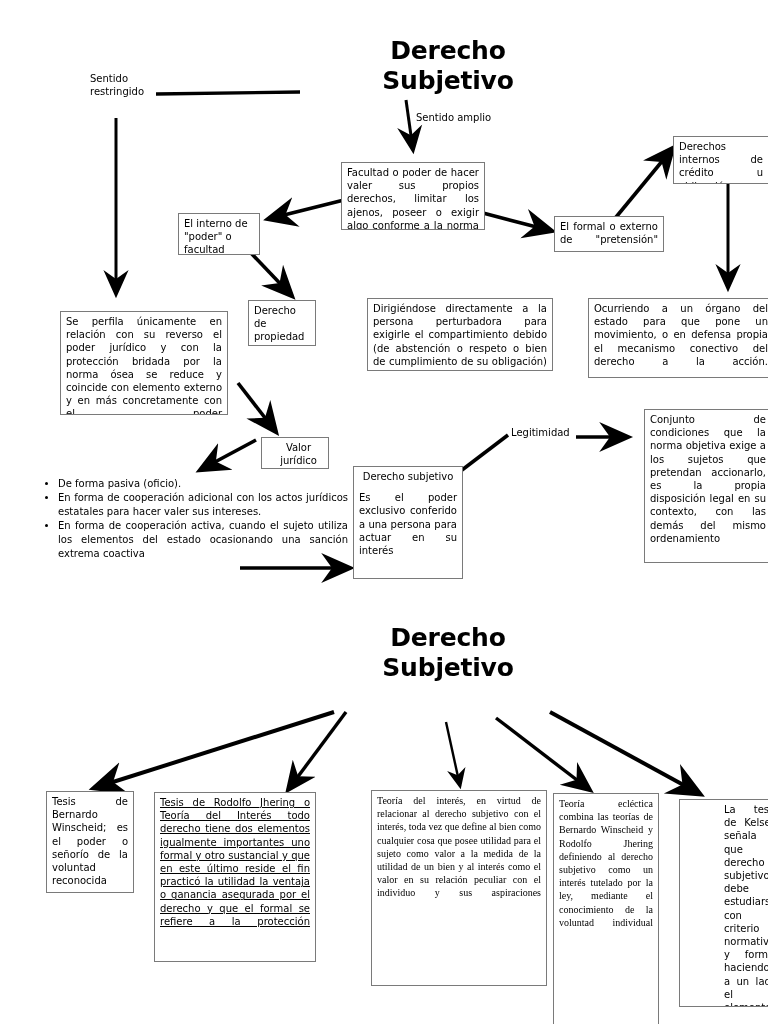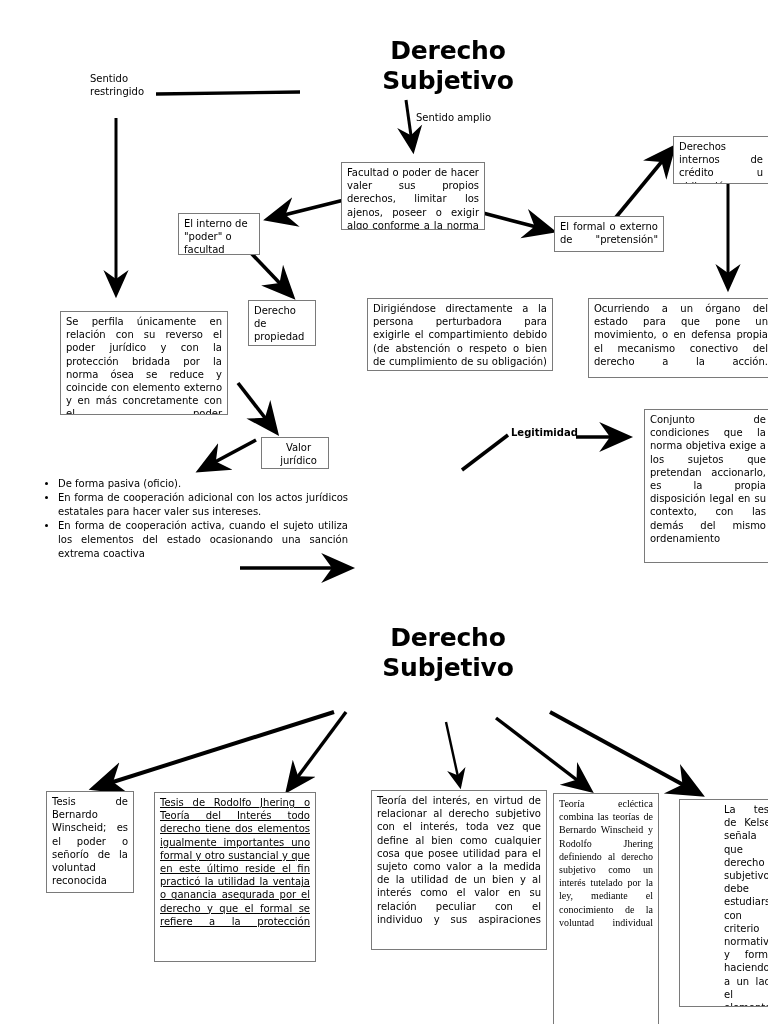--- a/index.html
+++ b/index.html
@@ -169,40 +169,44 @@
   <div class="box" style="left:32px;top:311px;width:168px;height:104px;">Se perfila únicamente en relación con su reverso el poder jurídico y con la protección bridada por la norma ósea se reduce y coincide con elemento externo y en más concretamente con el poder</div>
 
   <div class="box left" style="left:220px;top:300px;width:68px;height:46px;">Derecho de propiedad</div>
 
   <div class="box" style="left:339px;top:298px;width:186px;height:73px;">Dirigiéndose directamente a la persona perturbadora para exigirle el compartimiento debido (de abstención o respeto o bien de cumplimiento de su obligación)</div>
 
   <div class="box" style="left:560px;top:298px;width:186px;height:80px;">Ocurriendo a un órgano del estado para que pone un movimiento, o en defensa propia el mecanismo conectivo del derecho a la acción.</div>
 
   <div class="box center" style="left:233px;top:437px;width:68px;height:32px;padding-left:12px;">Valor jurídico</div>
 
-
-  <div class="label" style="left:483px;top:426px;width:70px;font-weight:bold;">Legitimidad</div>
+  <div class="box" style="left:325px;top:466px;width:110px;height:113px;">
+    <span class="hdr">Derecho subjetivo</span>
+    <span>Es el poder exclusivo conferido a una persona para actuar en su interés</span>
+  </div>
+
+  <div class="label" style="left:483px;top:426px;width:70px;">Legitimidad</div>
 
   <div class="box" style="left:616px;top:409px;width:128px;height:154px;">Conjunto de condiciones que la norma objetiva exige a los sujetos que pretendan accionarlo, es la propia disposición legal en su contexto, con las demás del mismo ordenamiento</div>
 
   <ul class="bullets" style="left:8px;top:477px;width:290px;">
     <li>De forma pasiva (oficio).</li>
     <li>En forma de cooperación adicional con los actos jurídicos estatales para hacer valer sus intereses.</li>
     <li>En forma de cooperación activa, cuando el sujeto utiliza los elementos del estado ocasionando una sanción extrema coactiva</li>
   </ul>
 
   <div class="title" style="left:330px;top:623px;width:180px;">
     <div>Derecho</div>
     <div>Subjetivo</div>
   </div>
 
 
   <div class="box" style="left:18px;top:791px;width:88px;height:102px;">Tesis de Bernardo Winscheid; es el poder o señorío de la voluntad reconocida</div>
 
   <div class="box" style="left:126px;top:792px;width:162px;height:170px;text-decoration:underline;">Tesis de Rodolfo Jhering o Teoría del Interés todo derecho tiene dos elementos igualmente importantes uno formal y otro sustancial y que en este último reside el fin practicó la utilidad la ventaja o ganancia asegurada por el derecho y que el formal se refiere a la protección</div>
 
-  <div class="box" style="left:343px;top:790px;width:176px;height:160px;">Teoría del interés, en virtud de relacionar al derecho subjetivo con el interés, toda vez que define al bien como cualquier cosa que posee utilidad para el sujeto como valor a la medida de la utilidad de un bien y al interés como el valor en su relación peculiar con el individuo y sus aspiraciones</div>
+  <div class="box" style="left:343px;top:790px;width:176px;height:196px;font-family:Liberation Serif, serif;">Teoría del interés, en virtud de relacionar al derecho subjetivo con el interés, toda vez que define al bien como cualquier cosa que posee utilidad para el sujeto como valor a la medida de la utilidad de un bien y al interés como el valor en su relación peculiar con el individuo y sus aspiraciones</div>
 
   <div class="box" style="left:525px;top:793px;width:106px;height:250px;font-family:Liberation Serif, serif;">Teoría ecléctica combina las teorías de Bernardo Winscheid y Rodolfo Jhering definiendo al derecho subjetivo como un interés tutelado por la ley, mediante el conocimiento de la voluntad individual</div>
 
   <div class="box" style="left:651px;top:799px;width:104px;height:208px;padding-left:44px;">La tesis de Kelsen señala que el derecho subjetivo debe estudiarse con criterio normativo y formal haciendo a un lado el elemento psicológico; y que lo único jurídicamente relevante es el elemento formal.</div>
 
 </div>
 
 </body></html>

